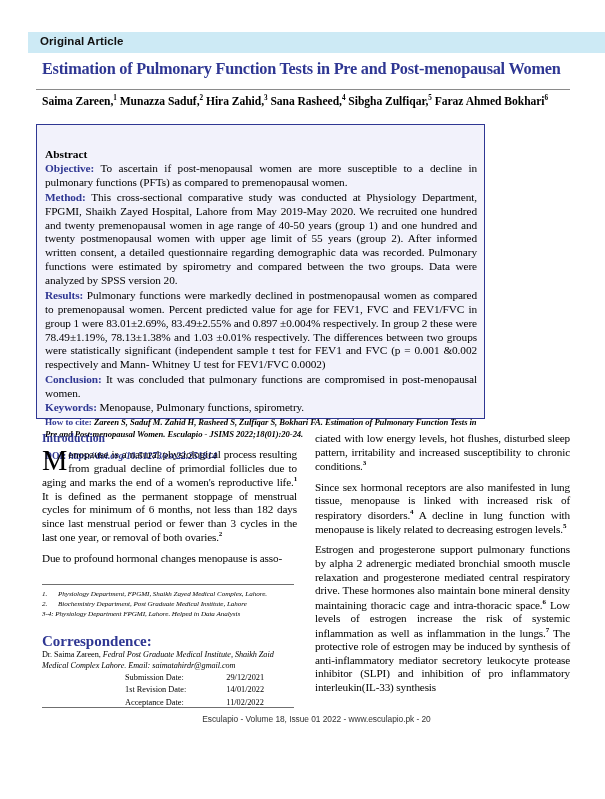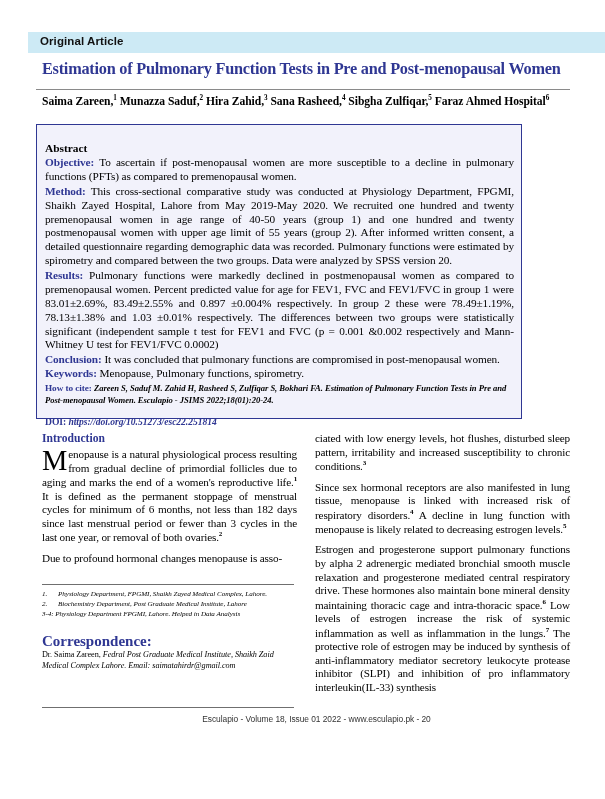--- a/index.html
+++ b/index.html
@@ -84,26 +84,26 @@
     font-size: 7.2px;
     vertical-align: super;
     font-weight: bold;
   }
 
   
   .abstract-box {
     position: absolute;
     left: 36px;
     top: 124px;
-    width: 486px;
+    width: 449px;
     height: 295px;
     border: 1.2px solid #2f3793;
     background: #f2f2fb;
     box-sizing: border-box;
-    padding: 16px 7px 4px 8px;
+    padding: 22px 7px 4px 8px;
   }
   .abstract-heading {
     font-size: 11.4px;
     font-weight: bold;
     color: #000000;
     margin-bottom: 1px;
     line-height: 1.25;
   }
   .abs-para {
     font-size: 11.3px;
@@ -279,21 +279,21 @@
 
 <div class="page">
 
   <div class="article-type-band">
     <div class="article-type-label">Original Article</div>
   </div>
 
   <div class="paper-title">Estimation of Pulmonary Function Tests in Pre and Post-menopausal Women</div>
 
   <div class="authors-rule-top"></div>
-  <div class="authors-line" id="authors-line"><span>Saima Zareen,</span><sup>1</sup> <span>Munazza Saduf,</span><sup>2</sup> <span>Hira Zahid,</span><sup>3</sup> <span>Sana Rasheed,</span><sup>4</sup> <span>Sibgha Zulfiqar,</span><sup>5</sup> <span>Faraz Ahmed Hospital</span><sup>6</sup></div>
+  <div class="authors-line" id="authors-line"><span>Saima Zareen,</span><sup>1</sup> <span>Munazza Saduf,</span><sup>2</sup> <span>Hira Zahid,</span><sup>3</sup> <span>Sana Rasheed,</span><sup>4</sup> <span>Sibgha Zulfiqar,</span><sup>5</sup> <span>Faraz Ahmed Bokhari</span><sup>6</sup></div>
 
   <div class="abstract-box">
     <div class="abstract-heading">Abstract</div>
 
     <div id="abstract-sections">
         <p class="abs-para"><span class="abs-label">Objective:</span><span> To ascertain if post-menopausal women are more susceptible to a decline in pulmonary functions (PFTs) as compared to premenopausal women.</span></p>
         <p class="abs-para"><span class="abs-label">Method:</span><span> This cross-sectional comparative study was conducted at Physiology Department, FPGMI, Shaikh Zayed Hospital, Lahore from May 2019-May 2020. We recruited one hundred and twenty premenopausal women in age range of 40-50 years (group 1) and one hundred and twenty postmenopausal women with upper age limit of 55 years (group 2). After informed written consent, a detailed questionnaire regarding demographic data was recorded.  Pulmonary functions were estimated by spirometry and compared between the two groups. Data were analyzed by SPSS version 20.</span></p>
         <p class="abs-para"><span class="abs-label">Results:</span><span> Pulmonary functions were markedly declined in postmenopausal women as compared to premenopausal women. Percent predicted value for age for FEV1, FVC and FEV1/FVC in group 1 were 83.01±2.69%, 83.49±2.55% and 0.897 ±0.004% respectively. In group 2 these were 78.49±1.19%, 78.13±1.38% and 1.03 ±0.01% respectively. The differences between two groups were statistically significant (independent sample t test for FEV1 and FVC (p = 0.001 &amp;0.002 respectively and Mann- Whitney U test for FEV1/FVC 0.0002)</span></p>
         <p class="abs-para"><span class="abs-label">Conclusion:</span><span> It was concluded that pulmonary functions are compromised in post-menopausal women.</span></p>
         <p class="abs-para"><span class="abs-label">Keywords:</span><span> Menopause, Pulmonary functions, spirometry.</span></p>
@@ -333,20 +333,36 @@
       </div>
     </div>
 
   <div class="corr-block">
     <div class="corr-heading">Correspondence:</div>
     <div class="corr-body">
       <span class="corr-name">Dr. Saima Zareen,</span><span class="corr-affil"> Fedral Post Graduate Medical Institute, Shaikh Zaid Medical Complex Lahore. Email: saimatahirdr@gmail.com</span>
     </div>
   </div>
 
+  <table class="dates-table">
+    <tbody id="dates-body">
+        <tr>
+          <td class="label">Submission Date:</td>
+          <td class="value">29/12/2021</td>
+        </tr>
+        <tr>
+          <td class="label">1st Revision Date:</td>
+          <td class="value">14/01/2022</td>
+        </tr>
+        <tr>
+          <td class="label">Acceptance Date:</td>
+          <td class="value">11/02/2022</td>
+        </tr>
+      </tbody>
+  </table>
   <div class="dates-rule"></div>
 
   <div class="col col-right">
     <div id="right-paras">
         <p class="body-para"><span>ciated with low energy levels, hot flushes, disturbed sleep pattern, irritability and increased susceptibility to chronic conditions.</span><sup>3</sup></p>
         <p class="body-para"><span>Since sex hormonal receptors are also manifested in lung tissue, menopause is linked with increased risk of respiratory disorders.</span><sup>4</sup><span> A decline in lung function with menopause is likely related to decreasing estrogen levels.</span><sup>5</sup></p>
         <p class="body-para"><span>Estrogen and progesterone support pulmonary functions by alpha 2 adrenergic mediated bronchial smooth muscle relaxation and progesterone mediated central respiratory drive. These hormones  also maintain bone mineral density maintaining thoracic cage and intra-thoracic space.</span><sup>6</sup><span> Low levels of estrogen increase the risk of systemic inflammation as well as inflammation in the lungs.</span><sup>7</sup><span> The protective role of estrogen may be induced by synthesis of anti-inflammatory mediator secretory leukocyte protease inhibitor (SLPI) and inhibition of pro inflammatory interleukin(IL-33) synthesis</span></p>
       </div>
   </div>
 

